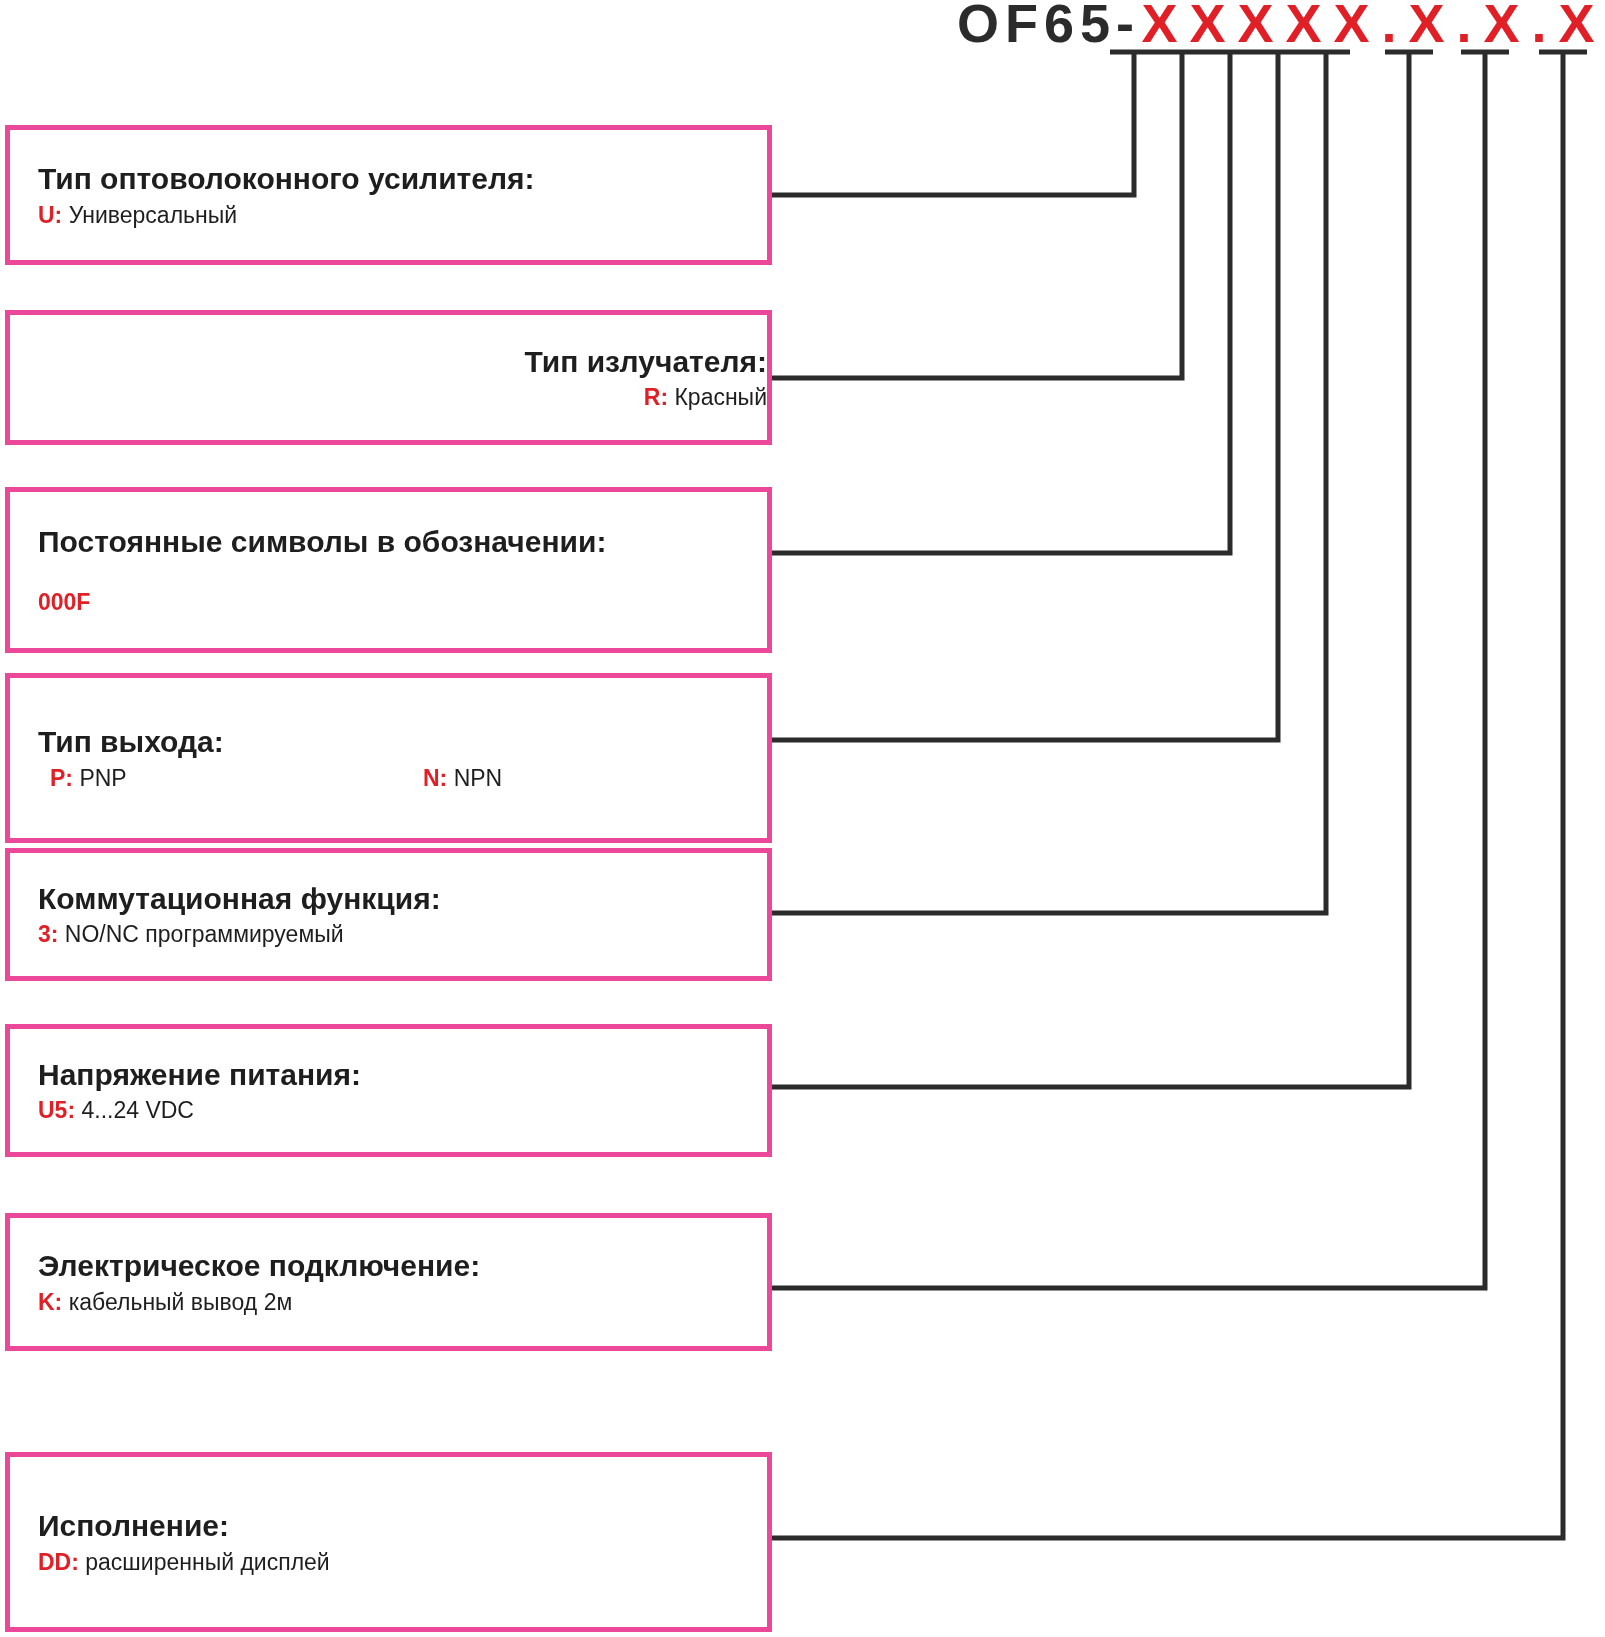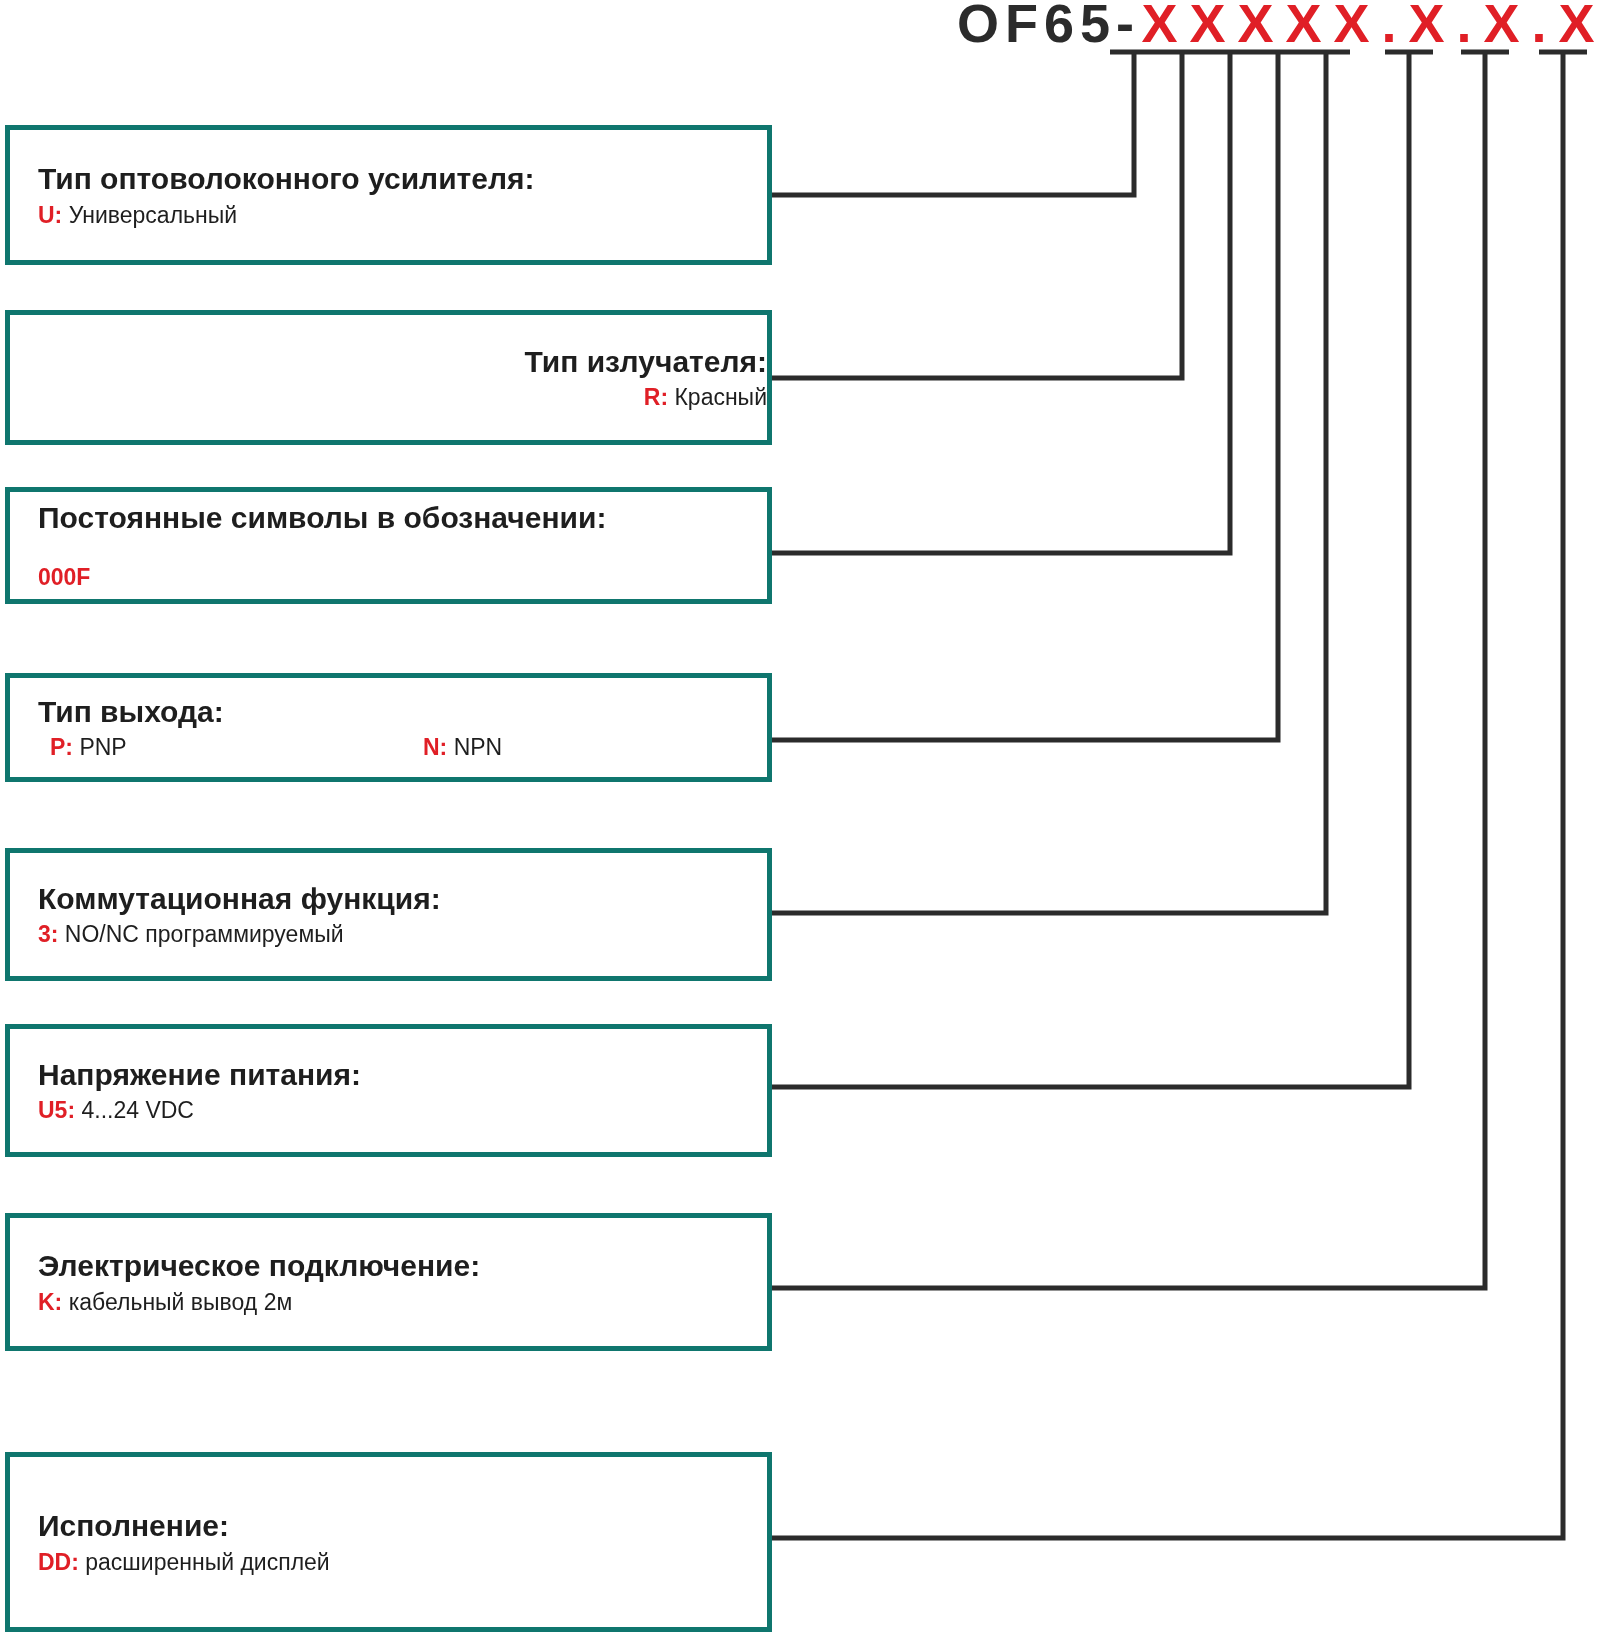--- a/index.html
+++ b/index.html
@@ -71,21 +71,21 @@
     stroke-width: 5;
     fill: none;
   }
 
   
   .box {
     position: absolute;
     left: 5px;
     width: 767px;
     box-sizing: border-box;
-    border: 5px solid #0f766e;
+    border: 5px solid #ec4899;
     background: #ffffff;
     display: flex;
     flex-direction: column;
     justify-content: center;
   }
   .box-title {
     font-size: 30px;
     font-weight: bold;
     color: #1e1e1e;
     padding: 0 0 0 28px;
@@ -155,26 +155,26 @@
   <div class="box" style="top:125px; height:140px;">
     <div class="box-title">Тип оптоволоконного усилителя:</div>
     <div class="box-row"><span class="key">U:</span> <span class="val">Универсальный</span></div>
   </div>
 
   <div class="box" style="top:310px; height:135px;align-items:flex-end;">
     <div class="box-title">Тип излучателя:</div>
     <div class="box-row"><span class="key">R:</span> <span class="val">Красный</span></div>
   </div>
 
-  <div class="box" style="top:487px; height:117px;gap:24px;">
+  <div class="box" style="top:487px; height:166px;gap:24px;">
     <div class="box-title">Постоянные символы в обозначении:</div>
     <div class="box-row"><span class="key">000F</span><span class="val"></span></div>
   </div>
 
-  <div class="box" style="top:673px; height:109px;">
+  <div class="box" style="top:673px; height:170px;">
     <div class="box-title">Тип выхода:</div>
     <div class="box-row two-col"><span class="key">P:</span> <span class="val">PNP</span><span class="col-b"><span class="key">N:</span> <span class="val">NPN</span></span></div>
   </div>
 
   <div class="box" style="top:848px; height:133px;">
     <div class="box-title">Коммутационная функция:</div>
     <div class="box-row"><span class="key">3:</span> <span class="val">NO/NC программируемый</span></div>
   </div>
 
   <div class="box" style="top:1024px; height:133px;">

